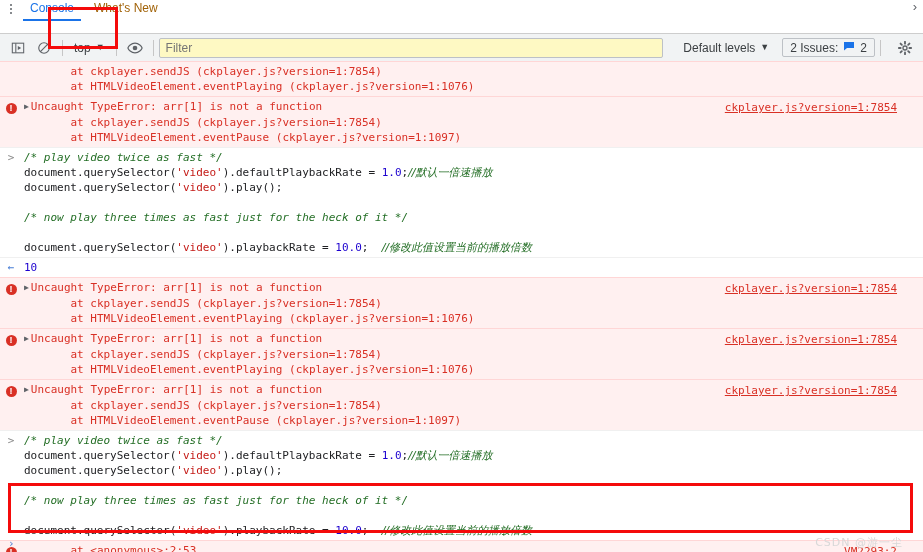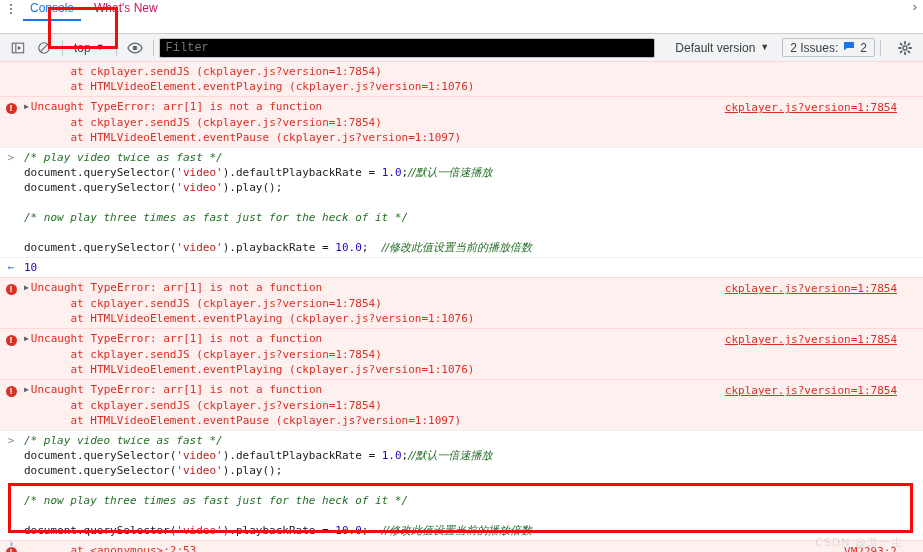--- a/index.html
+++ b/index.html
@@ -30,21 +30,21 @@
     display: flex; flex-direction: column;
     align-items: center; justify-content: center;
     gap: 2px;
     margin-left: 2px;
   }
   .kebab i {
     display:block; width: 2px; height: 2px; background:#5f6368; border-radius:50%;
   }
   .tab {
     font-size: 12px;
-    color: #be185d;
+    color: #a16207;
     padding: 1px 10px 2px 10px;
     line-height: 15px;
     position: relative;
     white-space: nowrap;
   }
   .tab.active { color: #1a73e8; }
   .tab.active::after {
     content:"";
     position:absolute;
     left: 3px; right: 3px; bottom: -3px;
@@ -82,27 +82,27 @@
   .ctx-select {
     display:flex; align-items:center; gap:5px;
     font-size: 12px; color:#3c4043;
     padding: 2px 6px;
     height: 20px;
   }
   .caret { font-size: 9px; line-height: 9px; color:#3c4043; }
   .filter-input {
     flex: 1;
     height: 20px;
-    background: #000000;
+    background: #fef9c3;
     border: 1px solid #bdc1c6;
     border-radius: 2px;
     font-size: 12px;
     color:#80868b;
     padding: 0 6px;
-    font-family: Liberation Mono, monospace;
+    font-family: Liberation Sans, sans-serif;
     outline: none;
     margin-right: 16px;
   }
   .levels {
     display:flex; align-items:center; gap:5px;
     font-size: 12px; color:#3c4043;
     white-space: nowrap;
     padding: 0 4px;
   }
   .issues-box {
@@ -278,21 +278,21 @@
         <path d="M9 1.5 C4.5 1.5 1.6 5.3 1 7 c0.6 1.7 3.5 5.5 8 5.5 s7.4-3.8 8-5.5 c-0.6-1.7-3.5-5.5-8-5.5 z" fill="none" stroke="#5f6368" stroke-width="1.3"></path>
         <circle cx="9" cy="7" r="2.6" fill="#5f6368"></circle>
       </svg>
     </div>
 
     <div class="tb-sep"></div>
 
     <input class="filter-input" type="text" placeholder="Filter" style="">
 
     <div class="levels">
-      <span>Default version</span>
+      <span>Default levels</span>
       <span class="caret">▼</span>
     </div>
 
     <div class="issues-box">
       <span>2 Issues:</span>
       <span>
         <svg width="12" height="11" viewBox="0 0 12 11" aria-hidden="true">
           <path d="M1 1 h10 v6 h-7 l-3 2.6 z" fill="#1a73e8"></path>
         </svg>
       </span>

